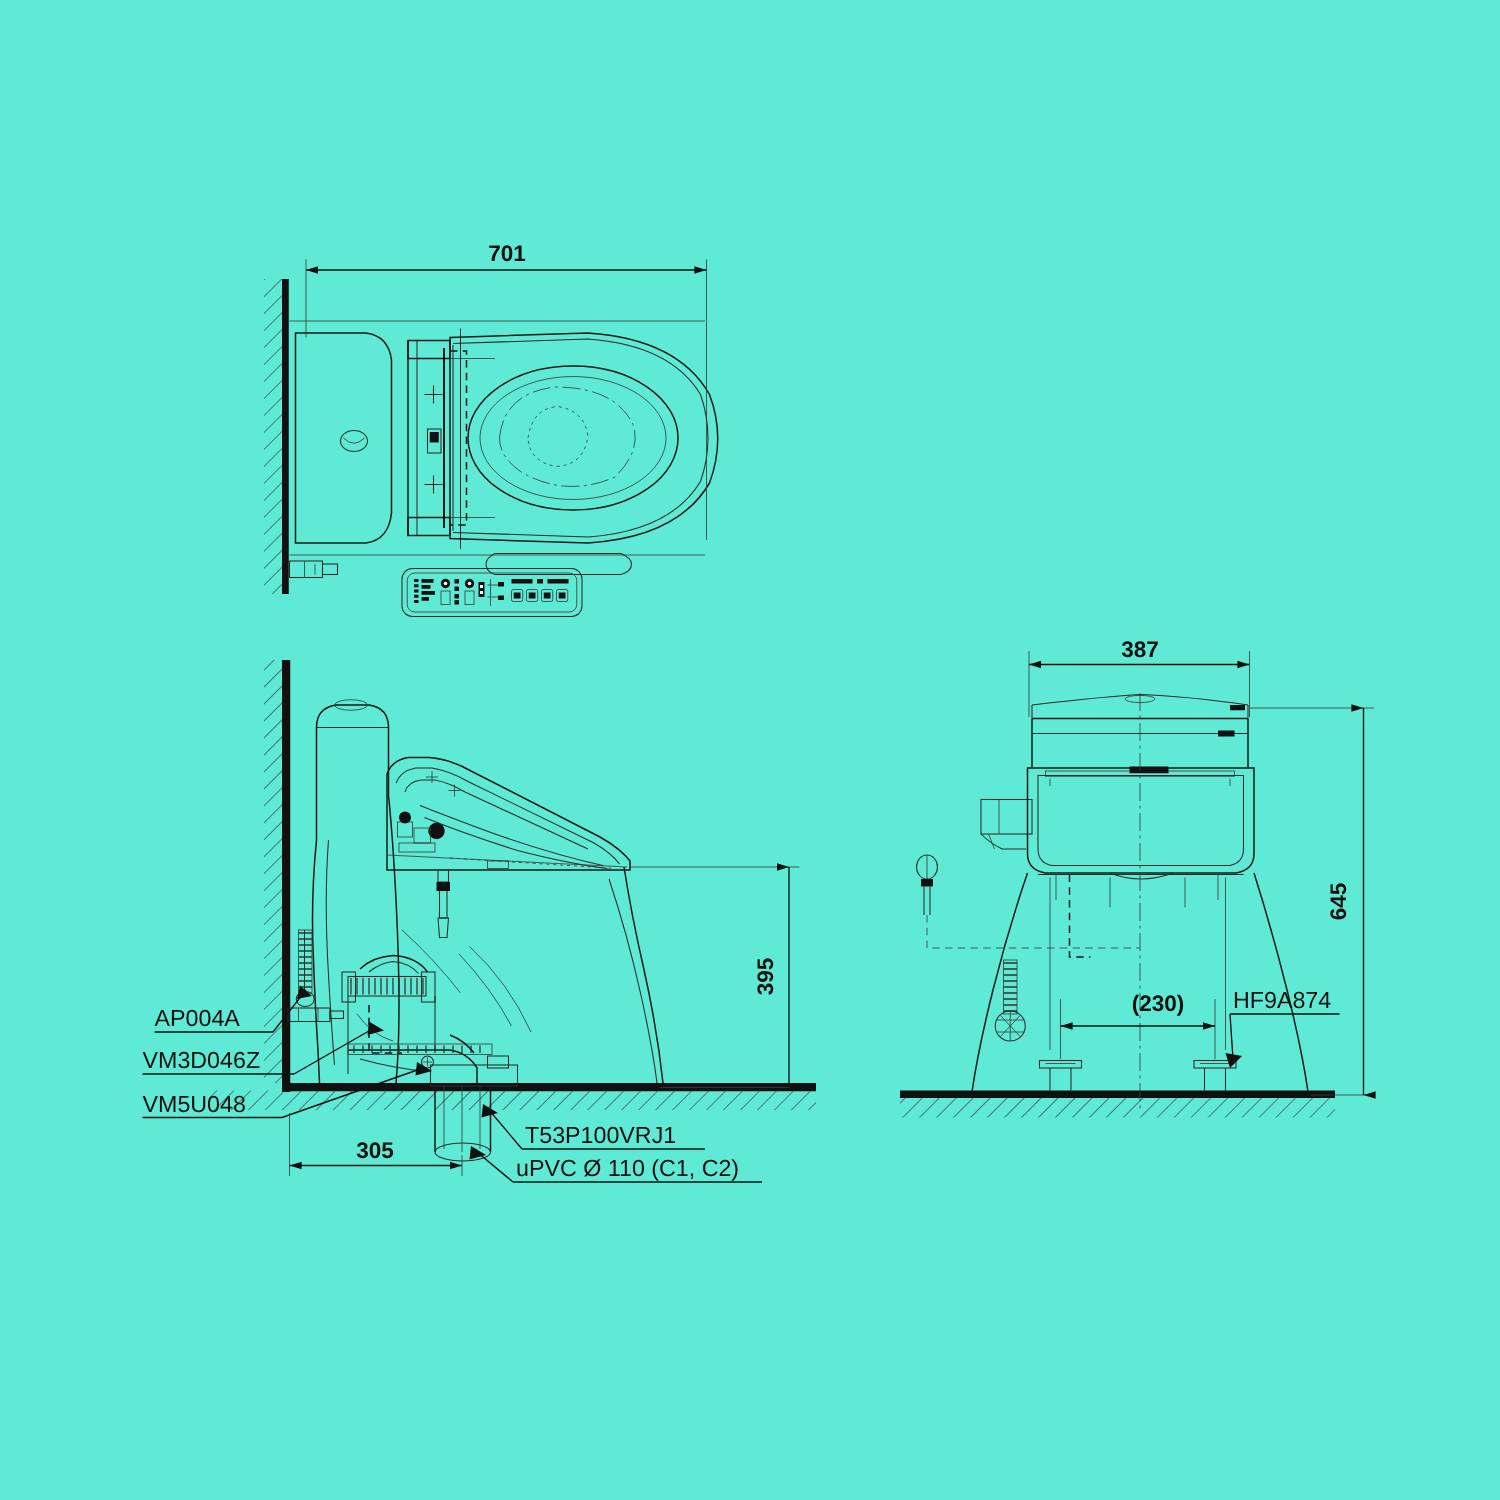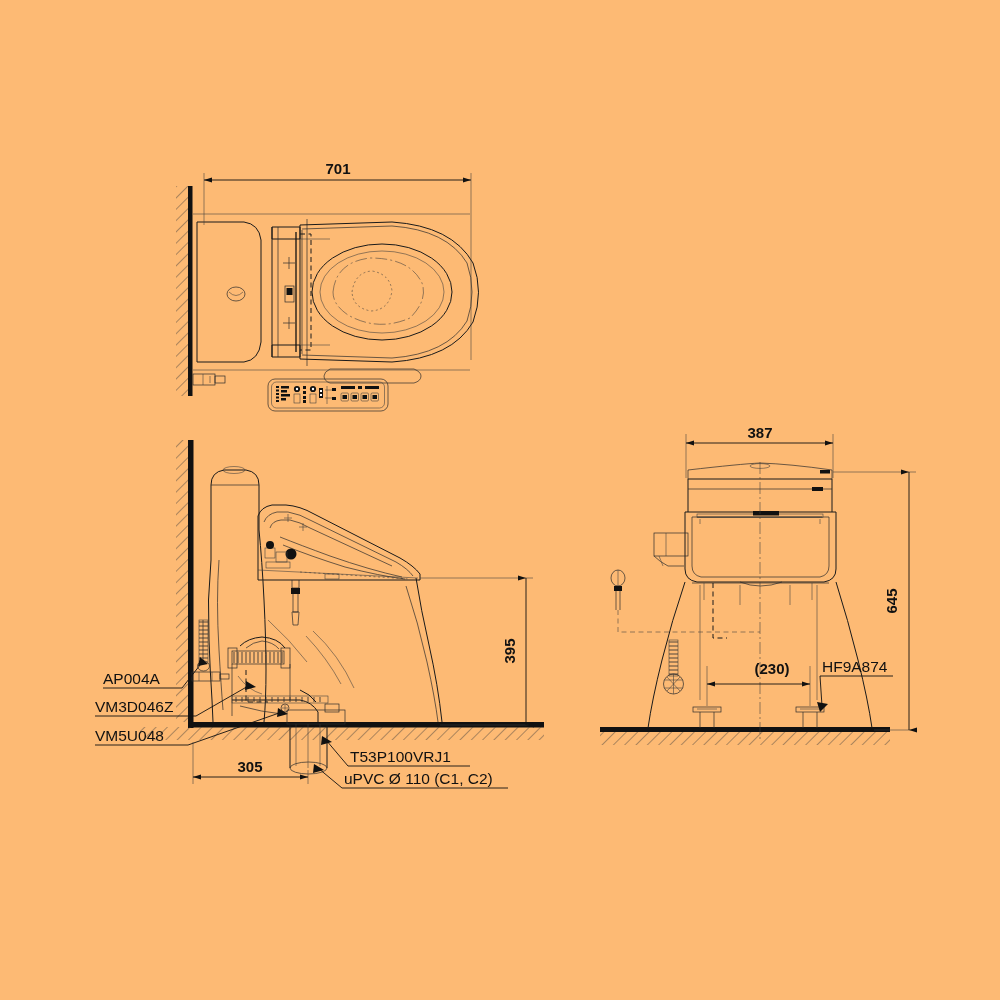--- a/index.html
+++ b/index.html
@@ -10,21 +10,21 @@
   body {
     width: 1000px;
     height: 1000px;
     font-family: "Liberation Sans", sans-serif;
     overflow: hidden;
   }
   #drawing-sheet {
     position: relative;
     width: 1000px;
     height: 1000px;
-    background: #fdba74;
+    background: #5eead4;
   }
   svg.cad {
     position: absolute;
     top: 0;
     left: 0;
     width: 1000px;
     height: 1000px;
   }
   .dim-text {
     font-family: "Liberation Sans", sans-serif;

